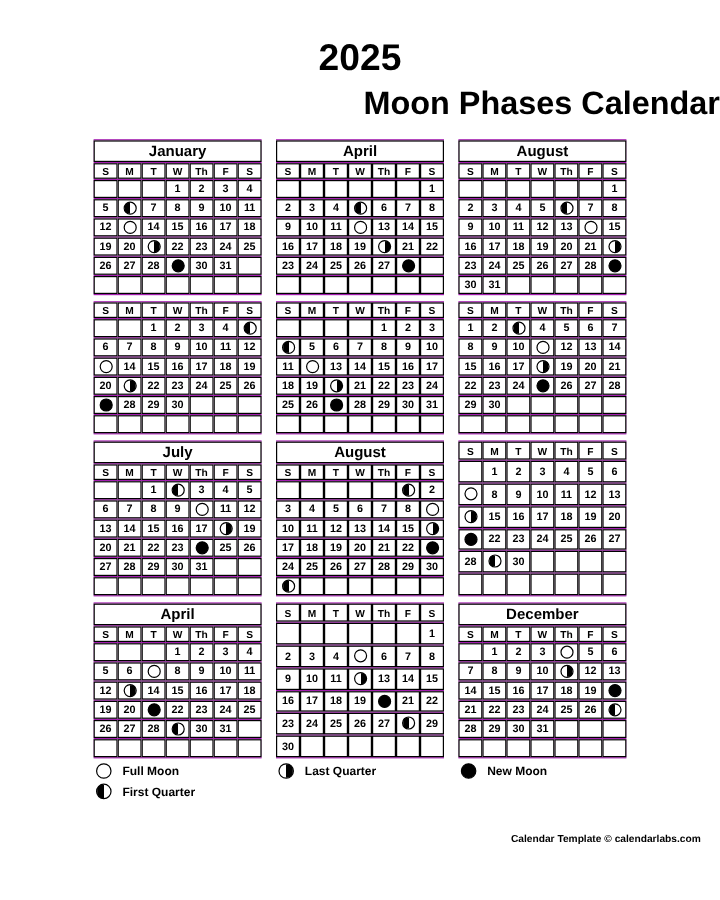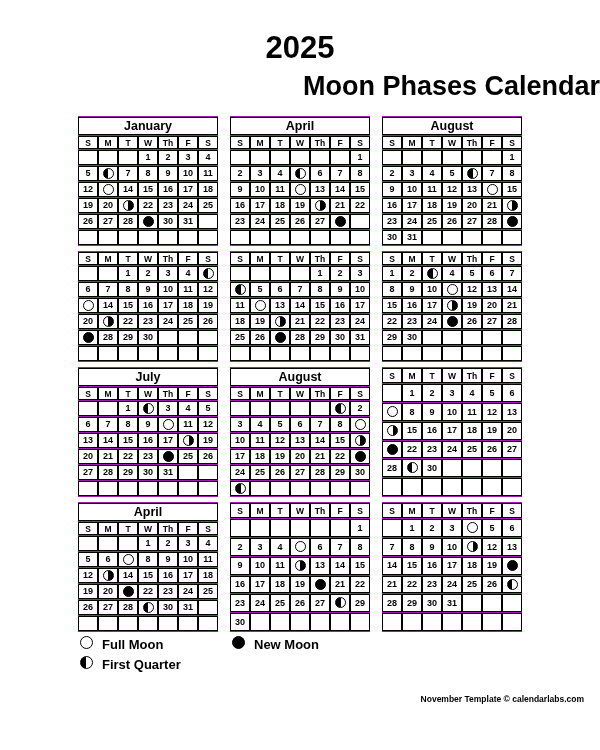--- a/index.html
+++ b/index.html
@@ -69,23 +69,23 @@
 
   .legend {
     margin-top:3px;
     display:grid;
     grid-template-columns:repeat(3, 140px);
     column-gap:12px;
     justify-content:center;
   }
   .legend-item {
     display:flex;
-    align-items:flex-start;
+    align-items:center;
     gap:9px;
-    font-size:13px;
+    font-size:10px;
     margin:2px 0 5px 2px;
   }
   .legend-item .moon { width:11px; height:11px; }
 
   .footer {
     position:absolute;
     right:16px;
     bottom:46px;
     font-size:8.5px;
     text-align:right;
@@ -850,20 +850,23 @@
             <td class="day"></td>
             <td class="day"></td>
             <td class="day"></td>
             <td class="day"></td>
             <td class="day"></td>
           </tr>
         </tbody>
       </table>
       <table class="month">
         <tbody>
+          <tr>
+            <th colspan="7" class="month-title">December</th>
+          </tr>
           <tr>
             <th class="dow">S</th>
             <th class="dow">M</th>
             <th class="dow">T</th>
             <th class="dow">W</th>
             <th class="dow">Th</th>
             <th class="dow">F</th>
             <th class="dow">S</th>
           </tr>
           <tr>
@@ -930,21 +933,27 @@
         <span class="moon full"></span>
         <span>Full Moon</span>
       </div>
       <div class="legend-item">
         <span class="moon first"></span>
         <span>First Quarter</span>
       </div>
     </div>
     <div class="legend-col">
       <div class="legend-item">
+        <span class="moon last"></span>
+        <span>Last Quarter</span>
+      </div>
+    </div>
+    <div class="legend-col">
+      <div class="legend-item">
         <span class="moon new"></span>
         <span>New Moon</span>
       </div>
     </div>
   </div>
 
-  <div class="footer">November Template © calendarlabs.com</div>
+  <div class="footer">Calendar Template © calendarlabs.com</div>
 
 </div>
 
 </body></html>

